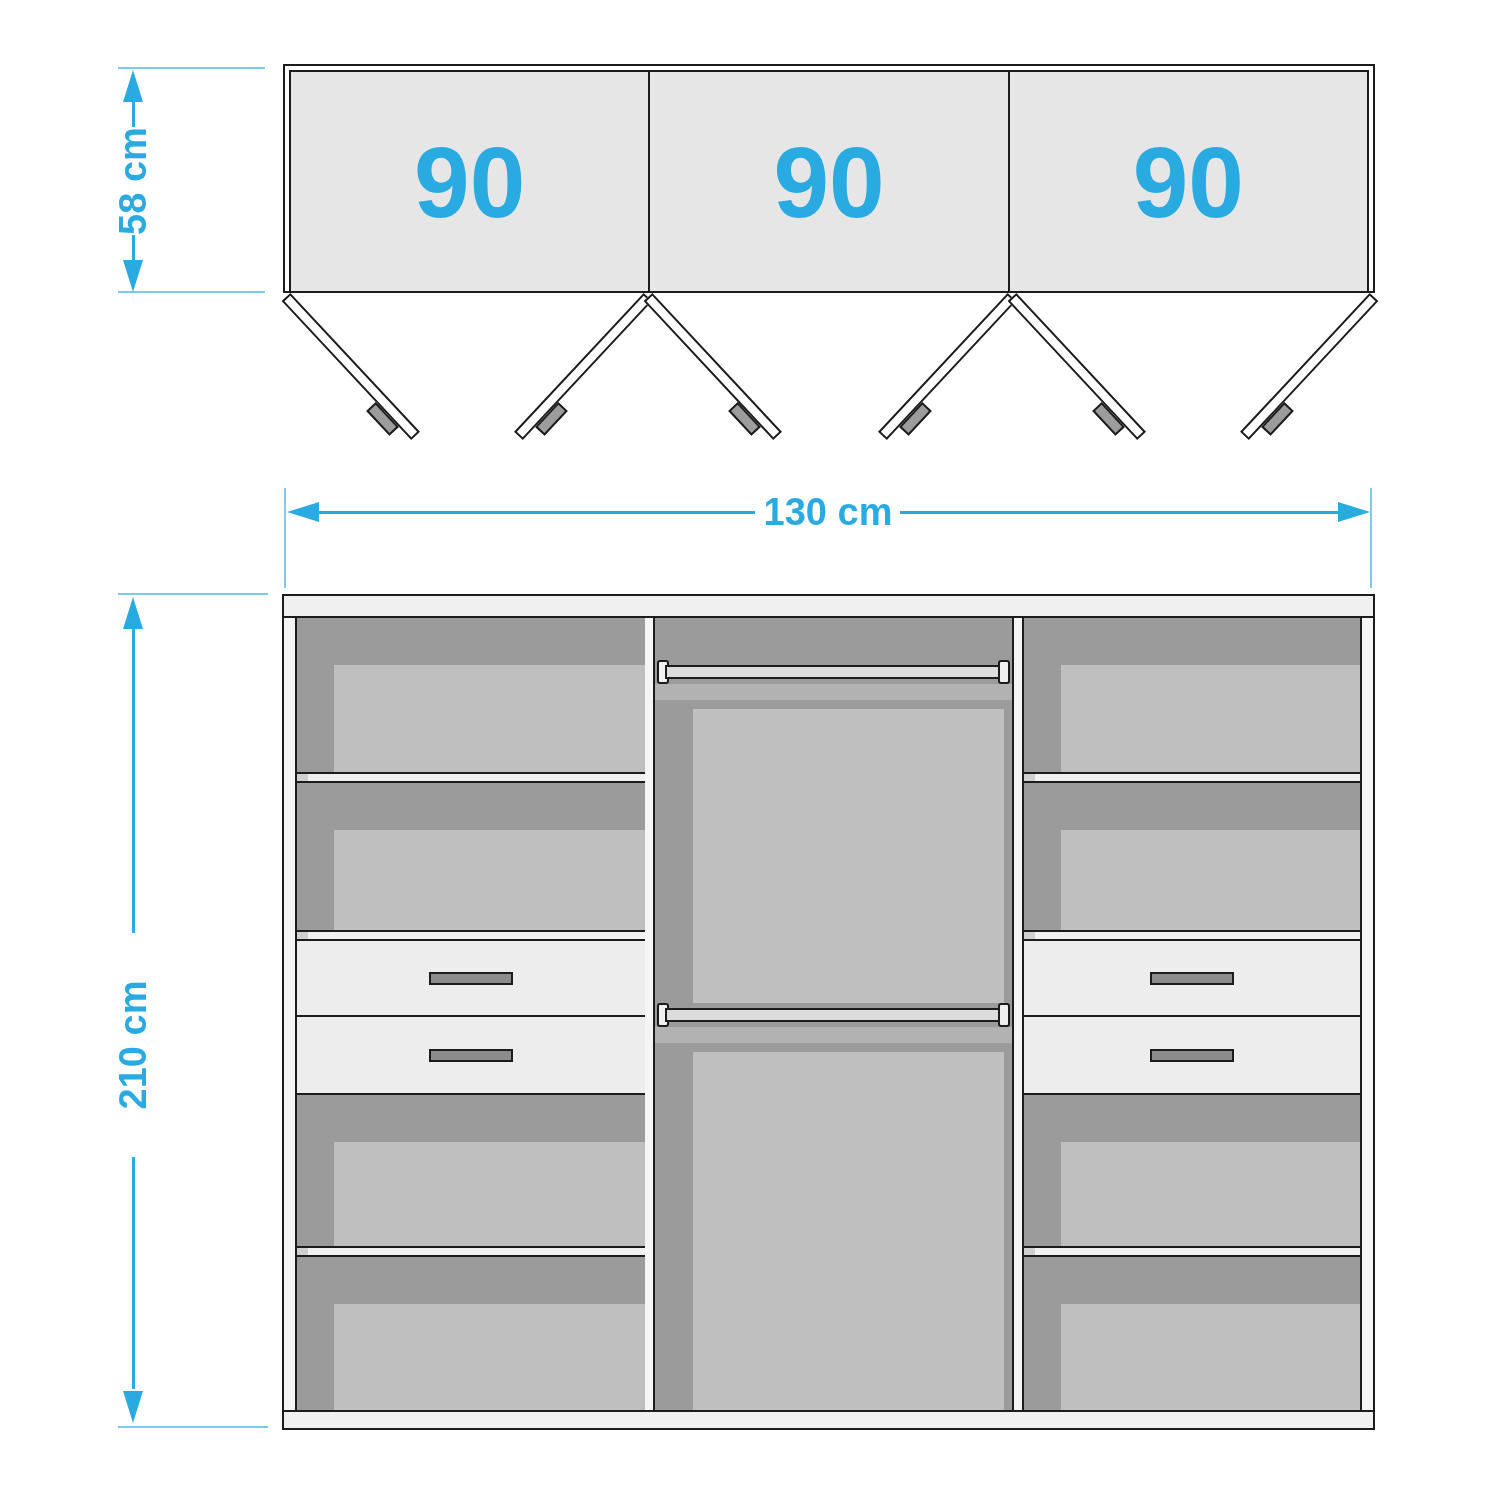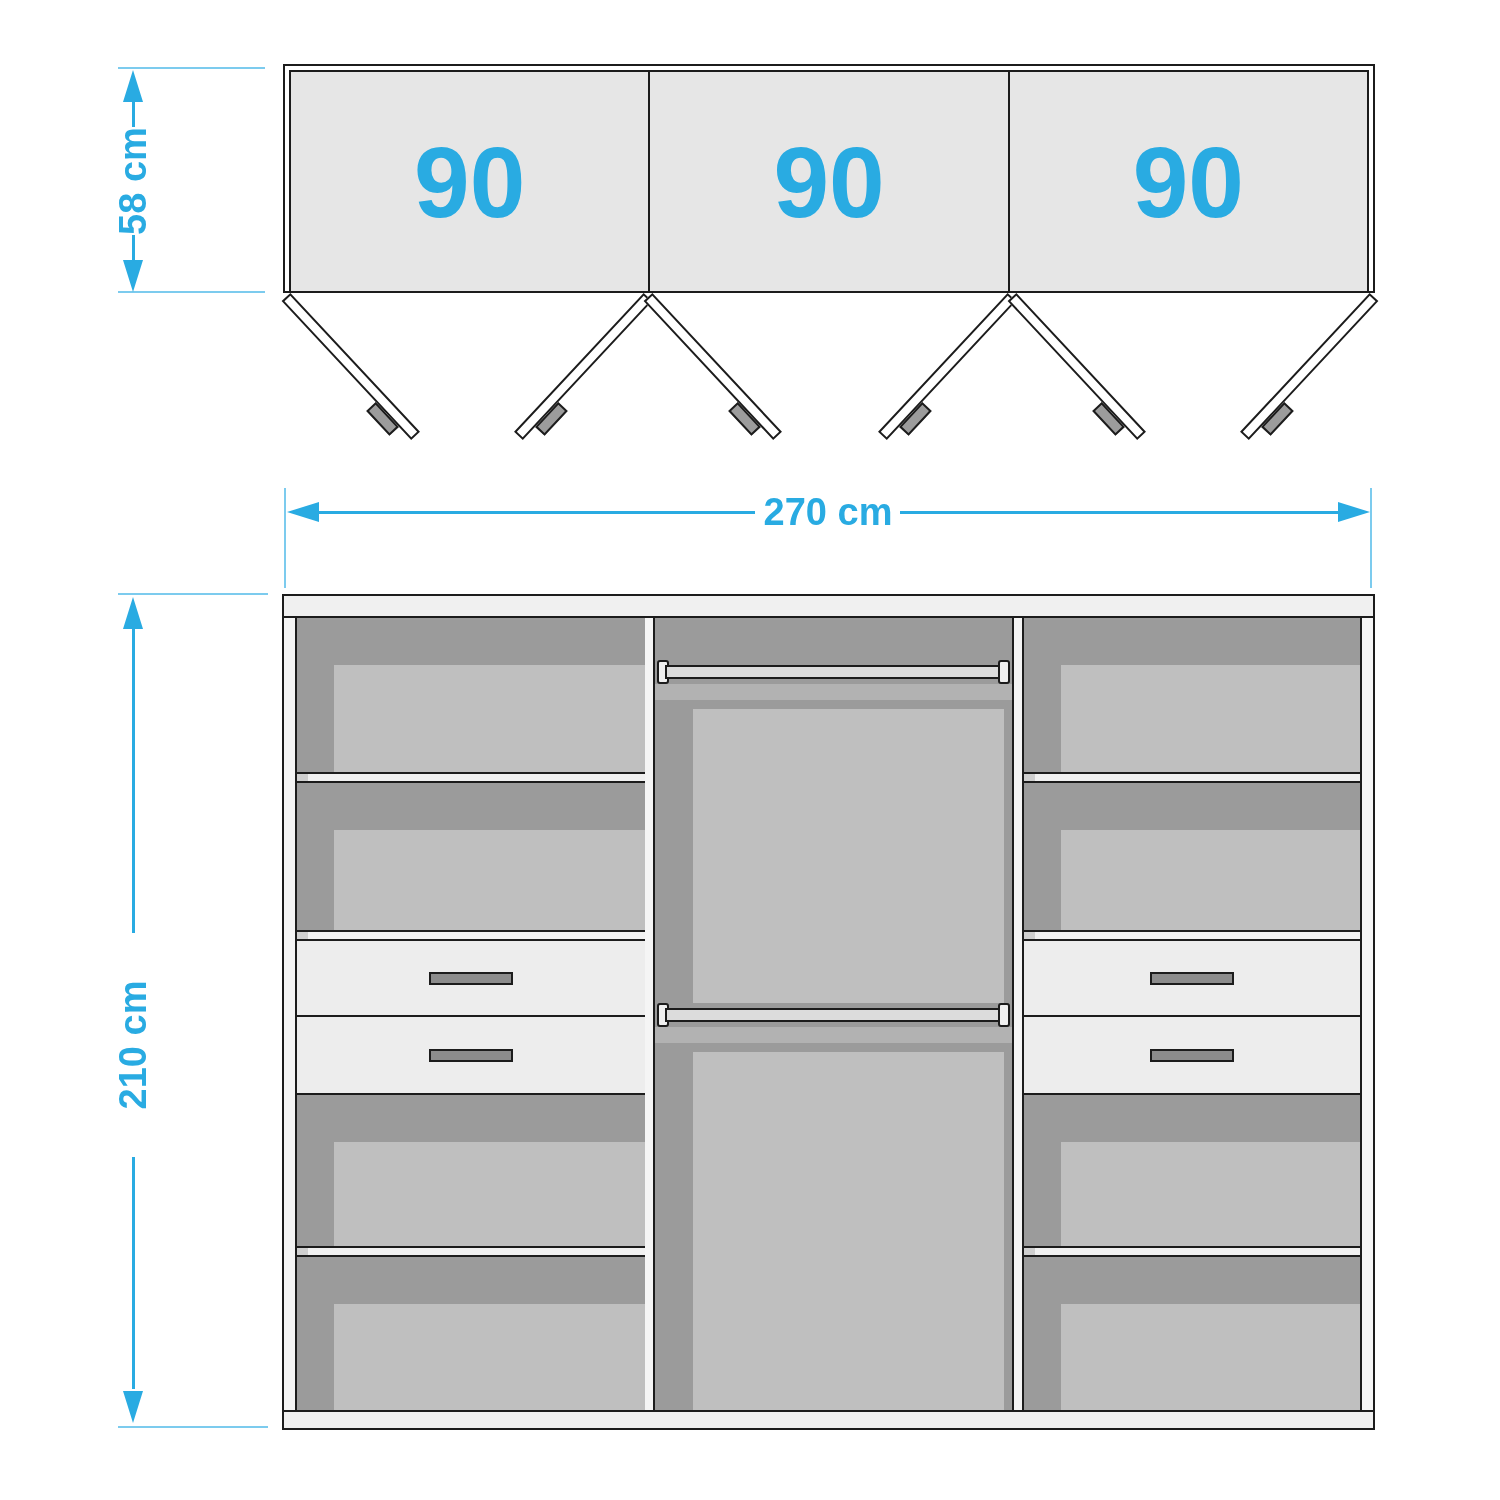--- a/index.html
+++ b/index.html
@@ -115,21 +115,21 @@
     <div class="dim-label vert" style="left:78px;top:161px;width:110px;height:40px;">58 cm</div>
     <div class="dl" style="left:132px;top:235px;width:3px;height:25px;"></div>
     <div class="arr dn" style="left:123px;top:260px;"></div>
   </div>
 
   <div>
     <div class="dl-ext" style="left:284px;top:488px;width:2px;height:100px;"></div>
     <div class="dl-ext" style="left:1370px;top:488px;width:2px;height:100px;"></div>
     <div class="arr lf" style="left:287px;top:502px;"></div>
     <div class="dl" style="left:316px;top:511px;width:439px;height:3px;"></div>
-    <div class="dim-label" style="left:743px;top:492px;width:170px;">270 cm</div>
+    <div class="dim-label" style="left:743px;top:492px;width:170px;">130 cm</div>
     <div class="dl" style="left:900px;top:511px;width:438px;height:3px;"></div>
     <div class="arr rt" style="left:1338px;top:502px;"></div>
   </div>
 
   <div>
     <div class="dl-ext" style="left:118px;top:593px;width:150px;height:2px;"></div>
     <div class="dl-ext" style="left:118px;top:1426px;width:150px;height:2px;"></div>
     <div class="arr up" style="left:123px;top:597px;"></div>
     <div class="dl" style="left:132px;top:625px;width:3px;height:308px;"></div>
     <div class="dim-label vert" style="left:23px;top:1025px;width:220px;height:40px;">210 cm</div>

